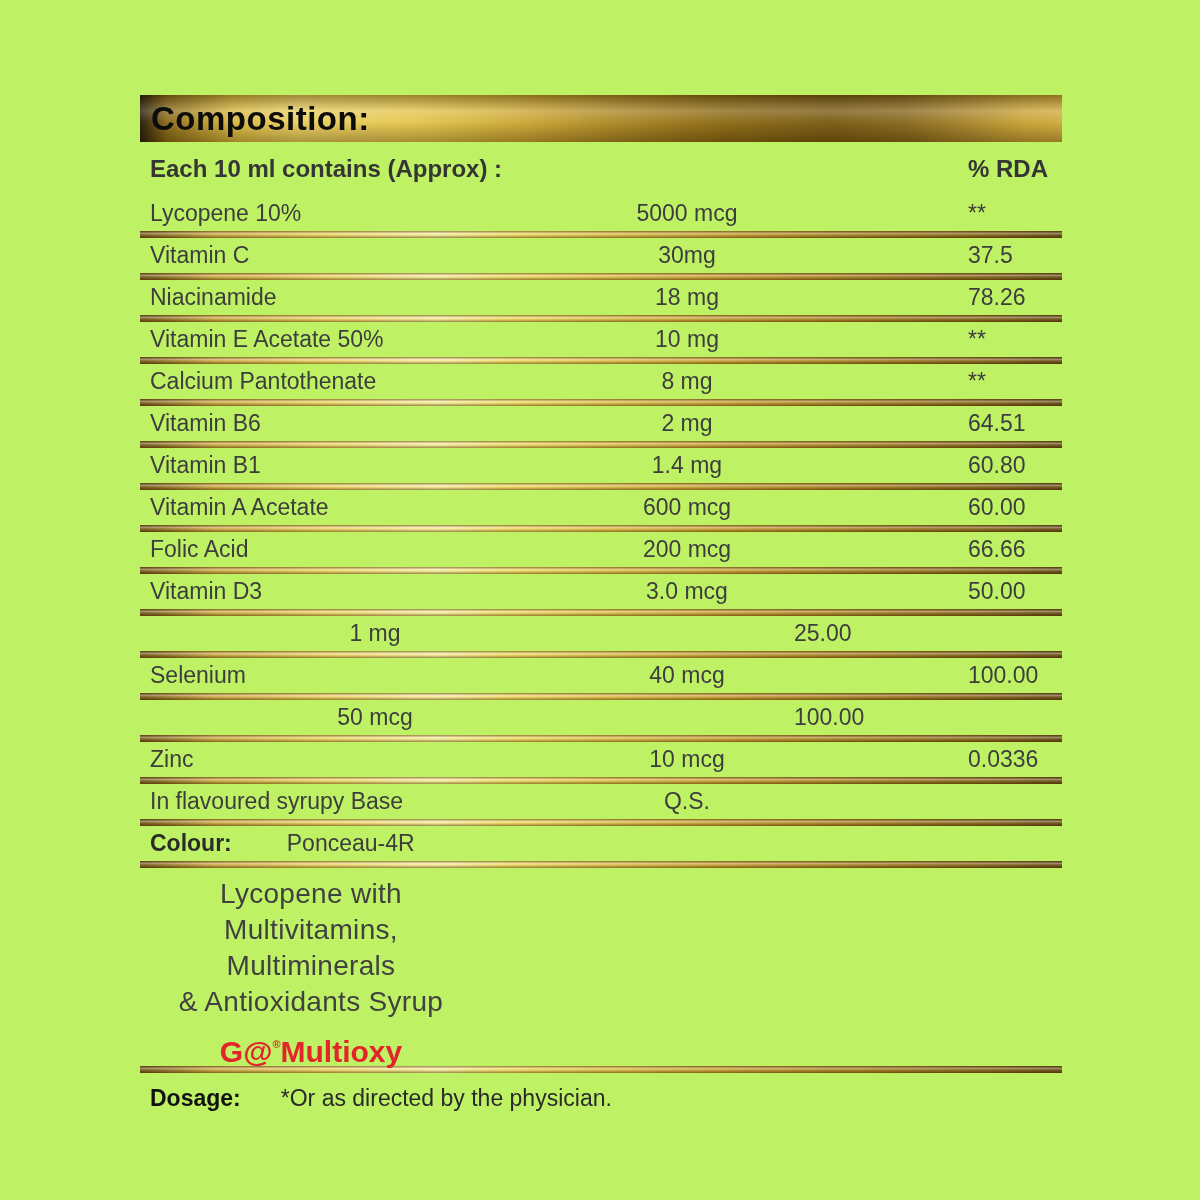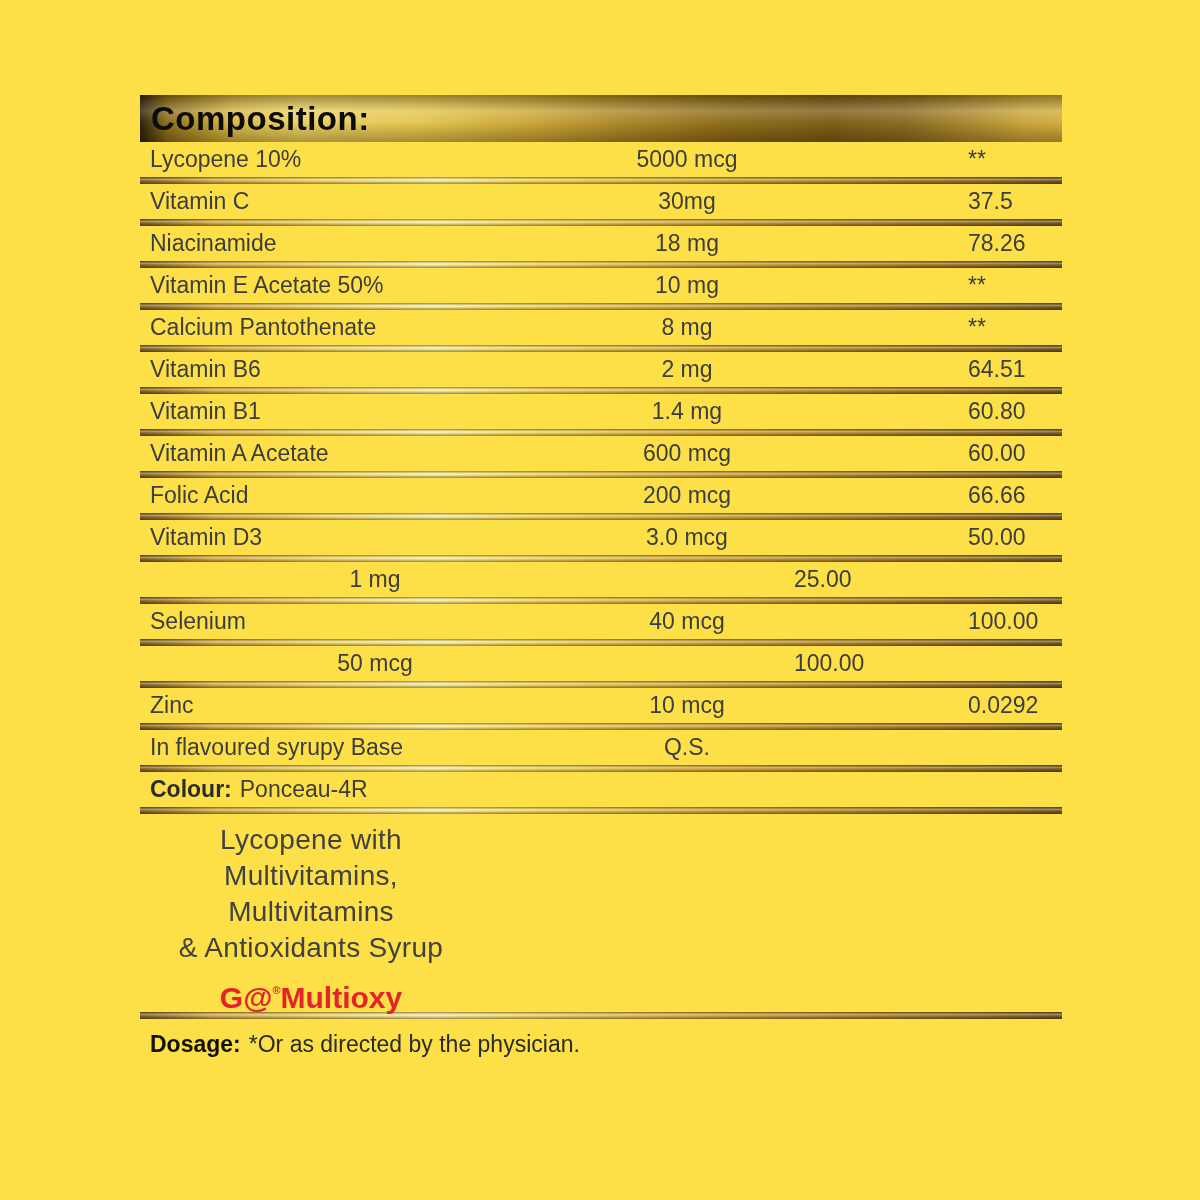--- a/index.html
+++ b/index.html
@@ -1,19 +1,19 @@
 <!DOCTYPE html>
 <html><head>
 <meta charset="utf-8">
 <style>
   html,body{margin:0;padding:0;background:#ffffff;}
   .page{
     position:relative;
     width:1200px;height:1200px;
-    background:#fde047;
+    background:#bef264;
     font-family:"Liberation Sans", sans-serif;
     overflow:hidden;
   }
   .content{
     position:absolute;
     left:140px; top:95px;
     width:922px;
   }
 
   
@@ -53,21 +53,21 @@
     font-size:23px; color:#3d3d3d;
   }
   .c-name{ white-space:nowrap; }
   .c-amt{ text-align:center; white-space:nowrap; }
   .c-rda{ padding-left:194px; white-space:nowrap; }
 
   .colour-row{
     height:35px;
     display:flex; align-items:center;
     padding-left:10px;
-    font-size:23px; color:#3d3d3d;
+    font-size:23px; color:#3d3d3d;gap:47px;
   }
   .colour-label{ font-weight:bold; color:#2b2b2b; margin-right:8px; }
 
   
   .hr{
     height:7px;
     background-image:
       linear-gradient(180deg, rgba(60,35,0,.50) 0%, rgba(255,255,255,.40) 38%, rgba(255,255,235,.12) 55%, rgba(60,35,0,.50) 100%),
       linear-gradient(90deg,
         #6b4d0f 0%, #c8a339 8%, #ecd25e 20%, #f7ec9a 32%, #f0d95e 40%,
@@ -89,34 +89,38 @@
     margin-top:8px; height:38px; line-height:32px;
     font-size:30px; font-weight:bold; white-space:nowrap;
   }
   .brand sup{ font-size:11px; vertical-align:14px; }
 
   
   .dosage-row{
     margin-top:12px;
     padding-left:10px;
     font-size:23px; color:#2a2a2a;
-    display:flex; align-items:baseline;
+    display:flex; align-items:baseline;gap:32px;
   }
   .dosage-label{ font-weight:bold; color:#111; margin-right:8px; }
 </style>
 </head>
 <body>
 
 <div class="page">
   <div class="content">
 
     <div class="band">
       <span class="band-title">Composition:</span>
     </div>
 
+    <div class="head-row">
+      <span class="head-label">Each 10 ml contains (Approx) :</span>
+      <span class="head-rda">% RDA</span>
+    </div>
 
     <div class="row">
       <span class="c-name">Lycopene 10%</span>
       <span class="c-amt">5000 mcg</span>
       <span class="c-rda">**</span>
     </div>
     <div class="hr"></div>
 
     <div class="row">
       <span class="c-name">Vitamin C</span>
@@ -196,41 +200,41 @@
 
     <div class="row">
       <span class="c-amt">50 mcg</span>
       <span class="c-rda">100.00</span>
     </div>
     <div class="hr"></div>
 
     <div class="row">
       <span class="c-name">Zinc</span>
       <span class="c-amt">10 mcg</span>
-      <span class="c-rda">0.0292</span>
+      <span class="c-rda">0.0336</span>
     </div>
     <div class="hr"></div>
 
     <div class="row">
       <span class="c-name">In flavoured syrupy Base</span>
       <span class="c-amt">Q.S.</span>
       <span class="c-rda"></span>
     </div>
     <div class="hr"></div>
 
     <div class="colour-row">
       <span class="colour-label">Colour:</span>
       <span class="colour-value">Ponceau-4R</span>
     </div>
     <div class="hr"></div>
 
     <div class="product-block">
       <div class="desc-line">Lycopene with</div>
       <div class="desc-line">Multivitamins,</div>
-      <div class="desc-line">Multivitamins</div>
+      <div class="desc-line">Multiminerals</div>
       <div class="desc-line">&amp; Antioxidants Syrup</div>
       <div class="brand" style="color: rgb(227, 36, 43);">
         <span>G@</span><sup>®</sup><span>Multioxy</span>
       </div>
     </div>
 
     <div class="hr"></div>
 
     <div class="dosage-row">
       <span class="dosage-label">Dosage:</span>

